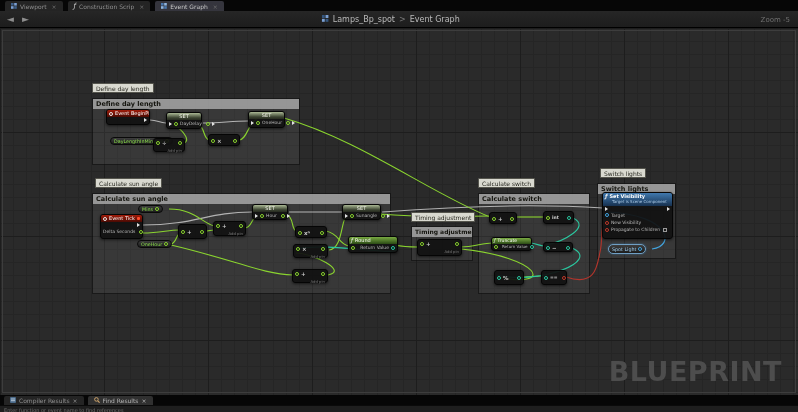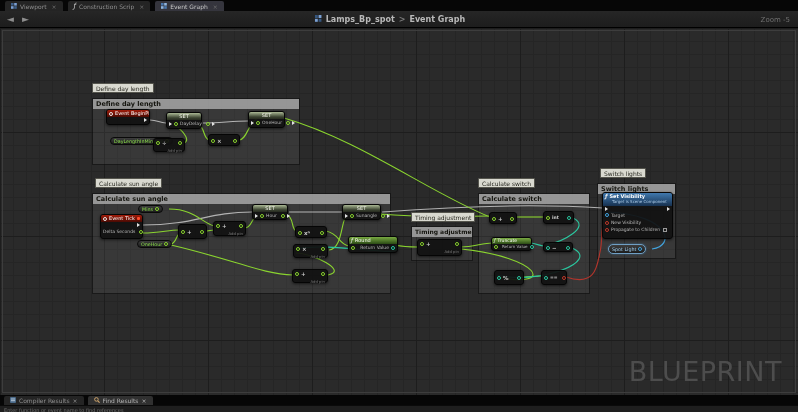--- a/index.html
+++ b/index.html
@@ -15,35 +15,35 @@
           background:#242424; color:#8f8f8f; font-size:6px; white-space:nowrap; border-radius:2px 2px 0 0; }
   .ttab.active { background:#35353d; color:#c9c9c9; }
   .ttab .close { color:#6e6e6e; font-size:6px; margin-left:2px; }
   .gicon { display:inline-block; }
   .fglyph { font-style:italic; font-size:7px; color:#cfcfcf; line-height:1; }
   
   .toolbar { position:absolute; left:0; top:11px; width:798px; height:17px;
              background:linear-gradient(#262626,#1d1d1d); border-bottom:1px solid #000; }
   .navarrows { position:absolute; left:7px; top:3px; display:flex; gap:8px; color:#8d8d8d; font-size:9px; }
   .crumb { position:absolute; left:50%; top:4px; transform:translateX(-56%); display:flex; align-items:flex-end; gap:4px;
-           font-size:8px; color:#b9b9b9; white-space:nowrap;font-weight:bold; }
+           font-size:8px; color:#b9b9b9; white-space:nowrap; }
   .crumb .sep { color:#7a7a7a; font-size:8px; }
   .zoomlabel { position:absolute; right:8px; top:5px; font-size:7px; color:#6f6f6f; }
   
   .graph { position:absolute; left:0; top:28px; width:798px; height:367px; overflow:hidden;
     background-color:#2a2a2a;
     background-image:
       linear-gradient(#1d1d1d 1px, transparent 1px),
       linear-gradient(90deg,#1d1d1d 1px, transparent 1px),
       linear-gradient(#252525 1px, transparent 1px),
       linear-gradient(90deg,#252525 1px, transparent 1px);
     background-size:104px 104px,104px 104px,13px 13px,13px 13px;
   }
   .graph-border { position:absolute; inset:2px; border:1px solid #3d3d3d; pointer-events:none; }
-  .watermark { position:absolute; right:16px; bottom:8px; font-size:27px; font-weight:normal;
+  .watermark { position:absolute; right:16px; bottom:8px; font-size:27px; font-weight:bold;
                color:#4d4d4d; letter-spacing:0.5px; }
   .wires { position:absolute; left:0; top:0; pointer-events:none; }
   .wires path { fill:none; stroke-width:1.1; }
   .w-exec { stroke:#c9c9c9; stroke-width:1.2; opacity:.85; }
   .w-float { stroke:#8ad42f; }
   .w-int { stroke:#2bc9a1; }
   .w-bool { stroke:#b5352c; stroke-width:1.3; }
   .w-obj { stroke:#42a5e0; }
   
   .comment { position:absolute; background:rgba(158,158,158,0.13); border:1px solid rgba(0,0,0,0.55); }

